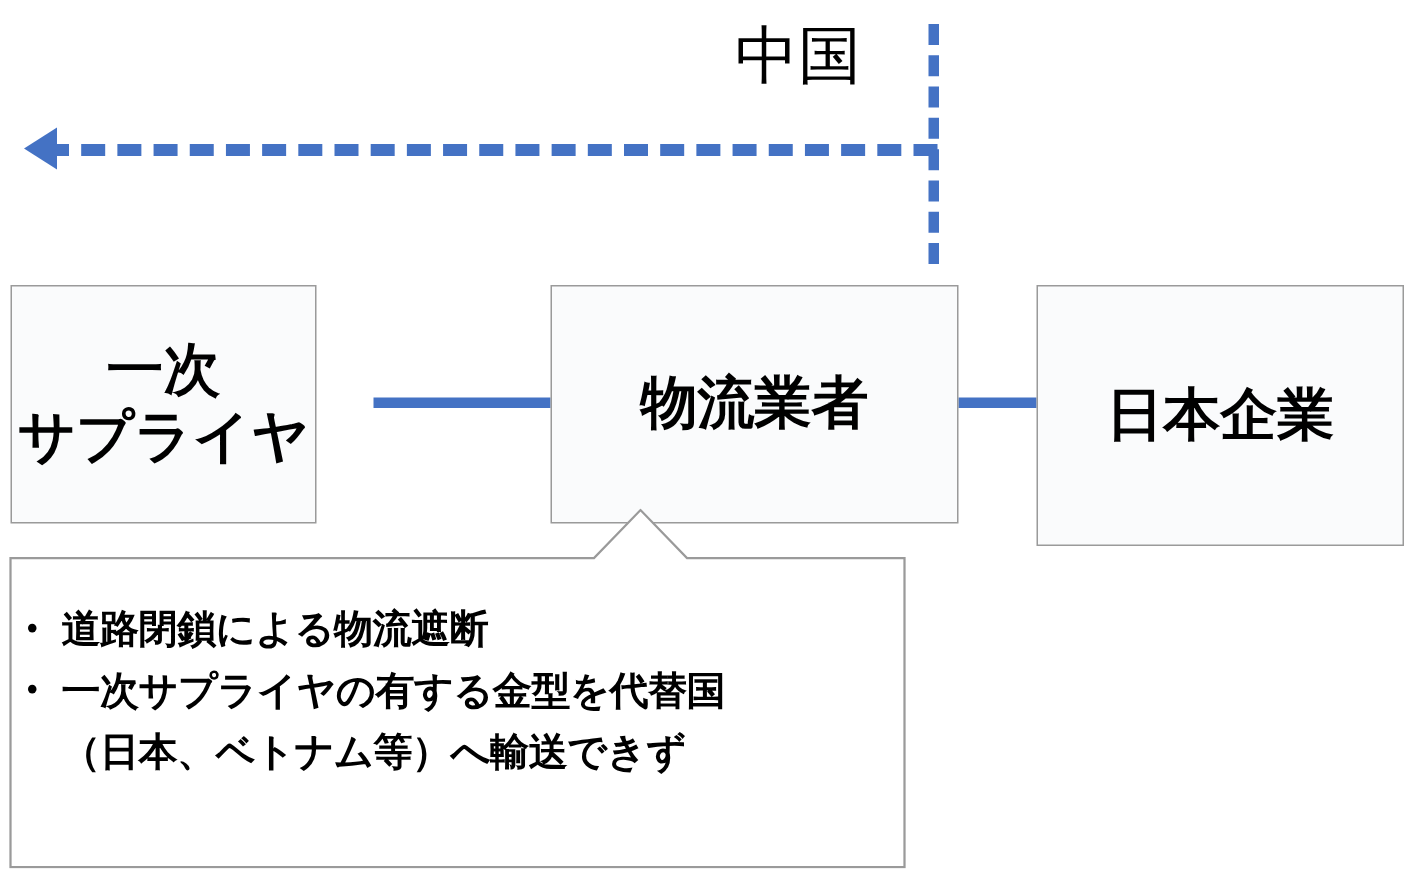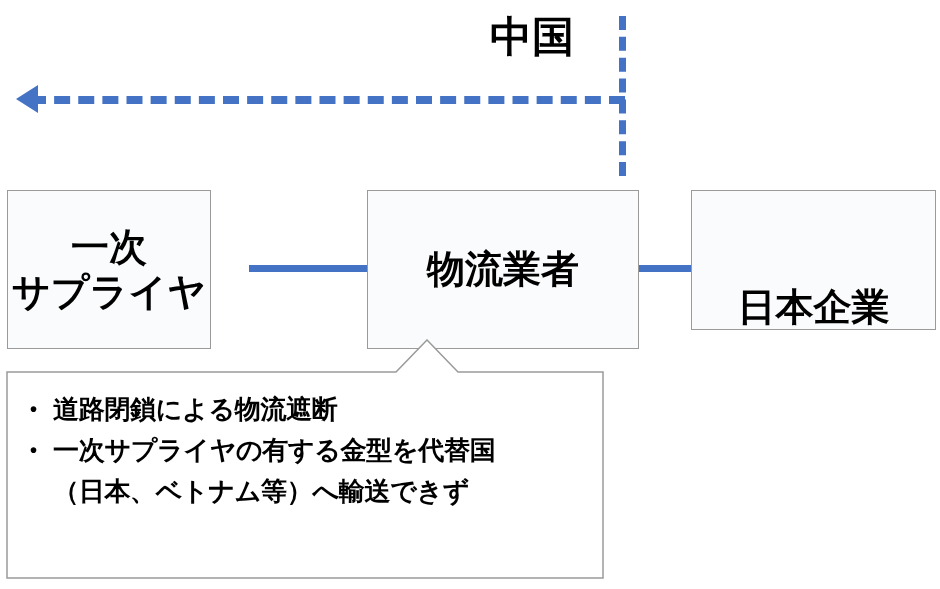--- a/index.html
+++ b/index.html
@@ -19,21 +19,21 @@
   }
 
   
   .region-label {
     position: absolute;
     left: 482px;
     top: 14px;
     width: 100px;
     text-align: center;
     font-size: 42px;
-    font-weight: bold;
+    font-weight: normal;
     line-height: 1.08;
     color: #000000;
     letter-spacing: 0px;
     white-space: nowrap;
   }
 
   
   .border-vertical {
     position: absolute;
     left: 619px;
@@ -76,21 +76,21 @@
   }
   .entity-label {
     font-size: 38px;
     font-weight: bold;
     line-height: 1.16;
     color: #000000;
     white-space: pre-line;
   }
   #box-supplier  { left: 7px;   top: 190px; width: 204px; height: 159px; }
   #box-logistics { left: 367px; top: 190px; width: 272px; height: 159px; }
-  #box-japanco   { left: 691px; top: 190px; width: 245px; height: 140px; align-items: flex-end; }
+  #box-japanco   { left: 691px; top: 190px; width: 245px; height: 174px; }
 
   
   .connector {
     position: absolute;
     height: 7px;
     background: #4472C4;
     top: 265px;
   }
   #connector-left  { left: 249px; width: 120px; }
   #connector-right { left: 609px; width: 84px; }
@@ -99,26 +99,26 @@
   #callout {
     position: absolute;
     left: 6px;
     top: 339px;
     width: 598px;
     height: 240px;
   }
   #callout svg { display: block; }
   .callout-body {
     position: absolute;
-    left: 12px;
+    left: 0;
     top: 33px;
     width: 518px;
     height: 207px;
     box-sizing: border-box;
-    padding: 17px 10px 0 8px;
+    padding: 27px 10px 0 8px;
   }
   .bullet-list {
     list-style: none;
     margin: 0;
     padding: 0;
   }
   .bullet-item {
     position: relative;
     padding-left: 27px;
     font-size: 26px;

